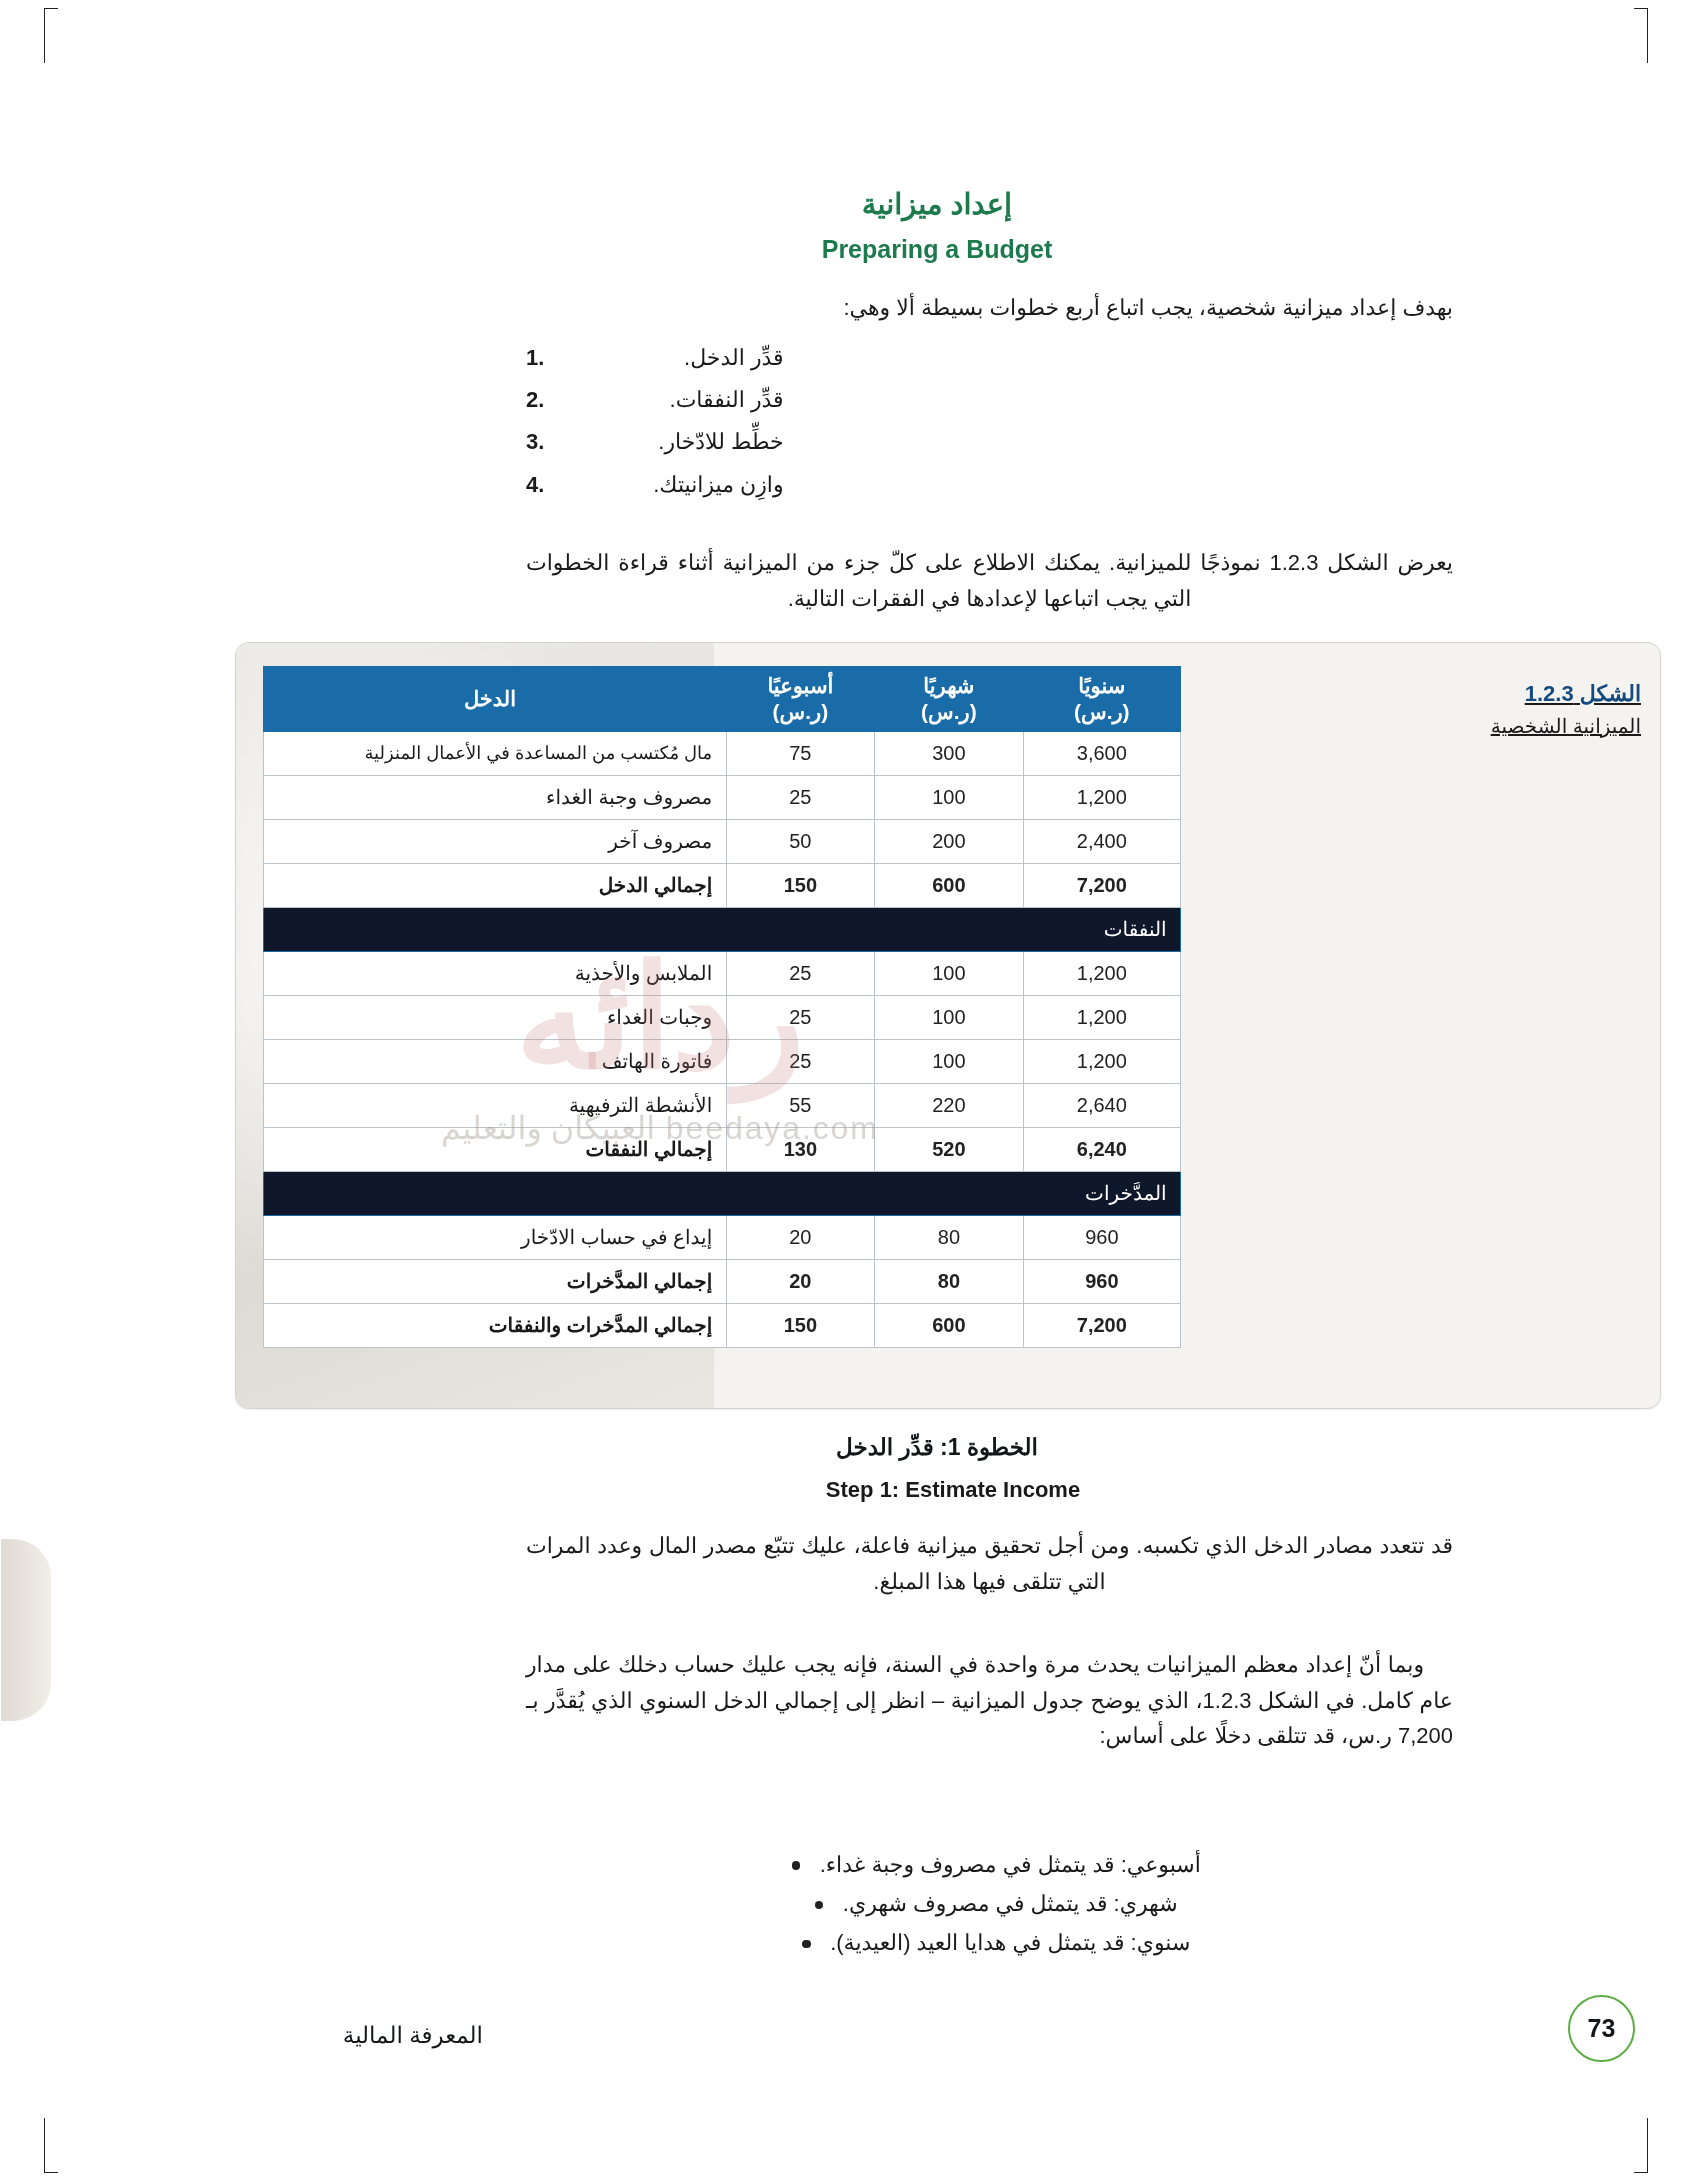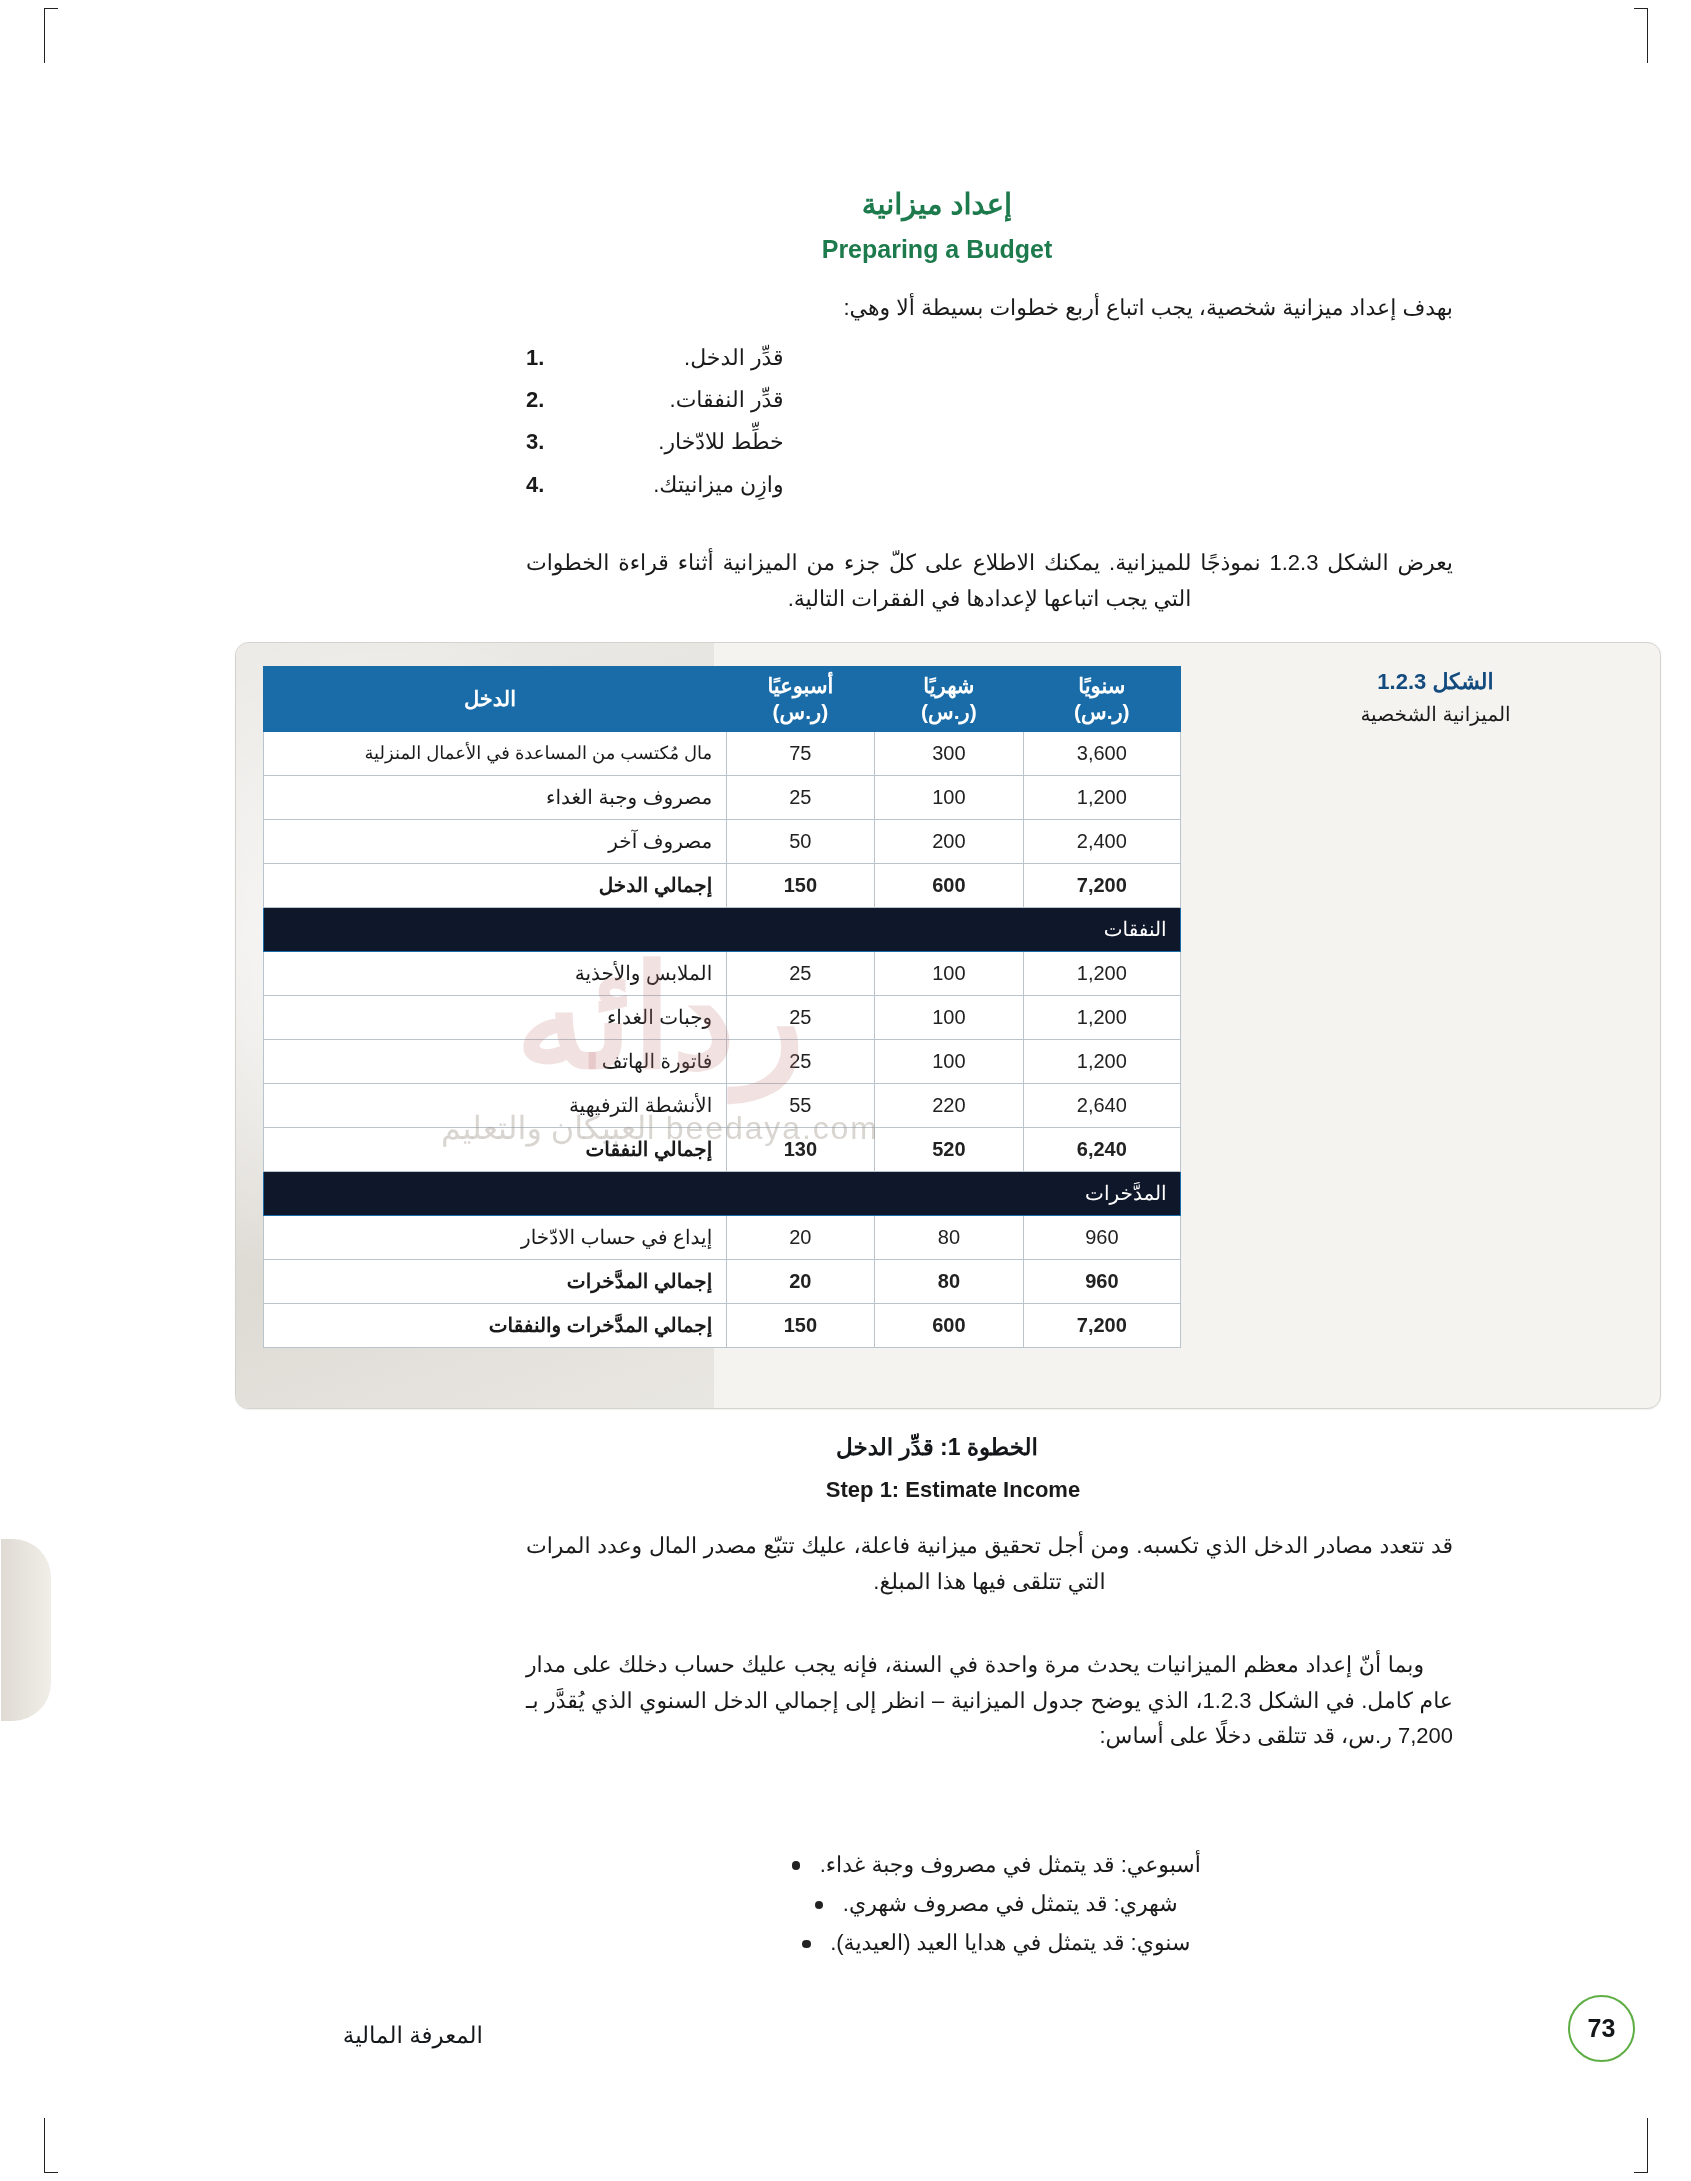--- a/index.html
+++ b/index.html
@@ -141,23 +141,23 @@
     position: absolute;
     left: 57px; top: 239px;
     width: 344px; height: 172px;
     background: linear-gradient(200deg, rgba(120,120,120,0.25), rgba(255,255,255,0) 70%);
     border-radius: 50% 40% 60% 30%;
     transform: rotate(-12deg);
   }
   .figure-caption {
     position: absolute;
     right: 19px;
-    top: 26px;
+    top: 38px;
     width: 411px;
-    text-align: center;
+    text-decoration: underline;
   }
   .figure-caption .fig-title {
     font-size: 22px;
     font-weight: bold;
     color: #134b7e;
     direction: rtl;
   }
   .figure-caption .fig-sub {
     font-size: 20px;
     color: #1a1a1a;

